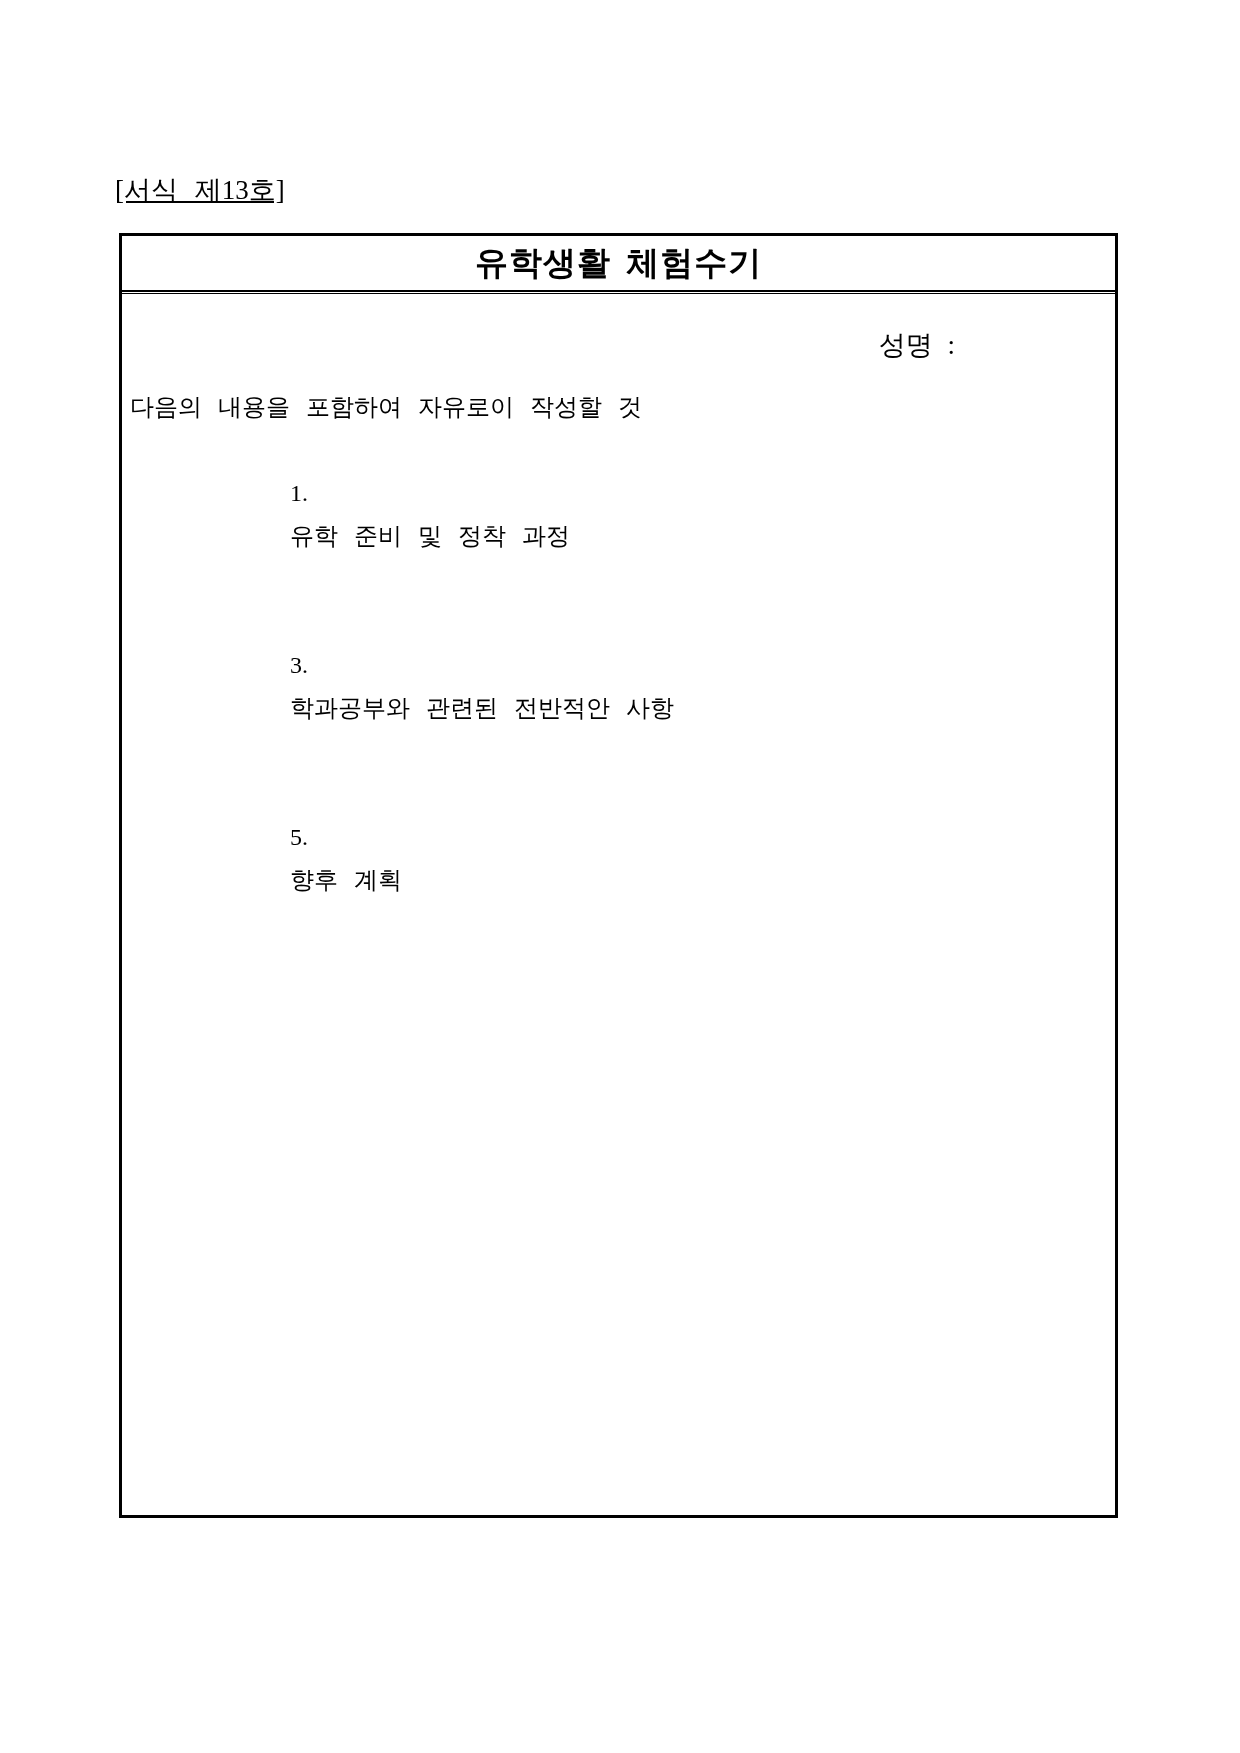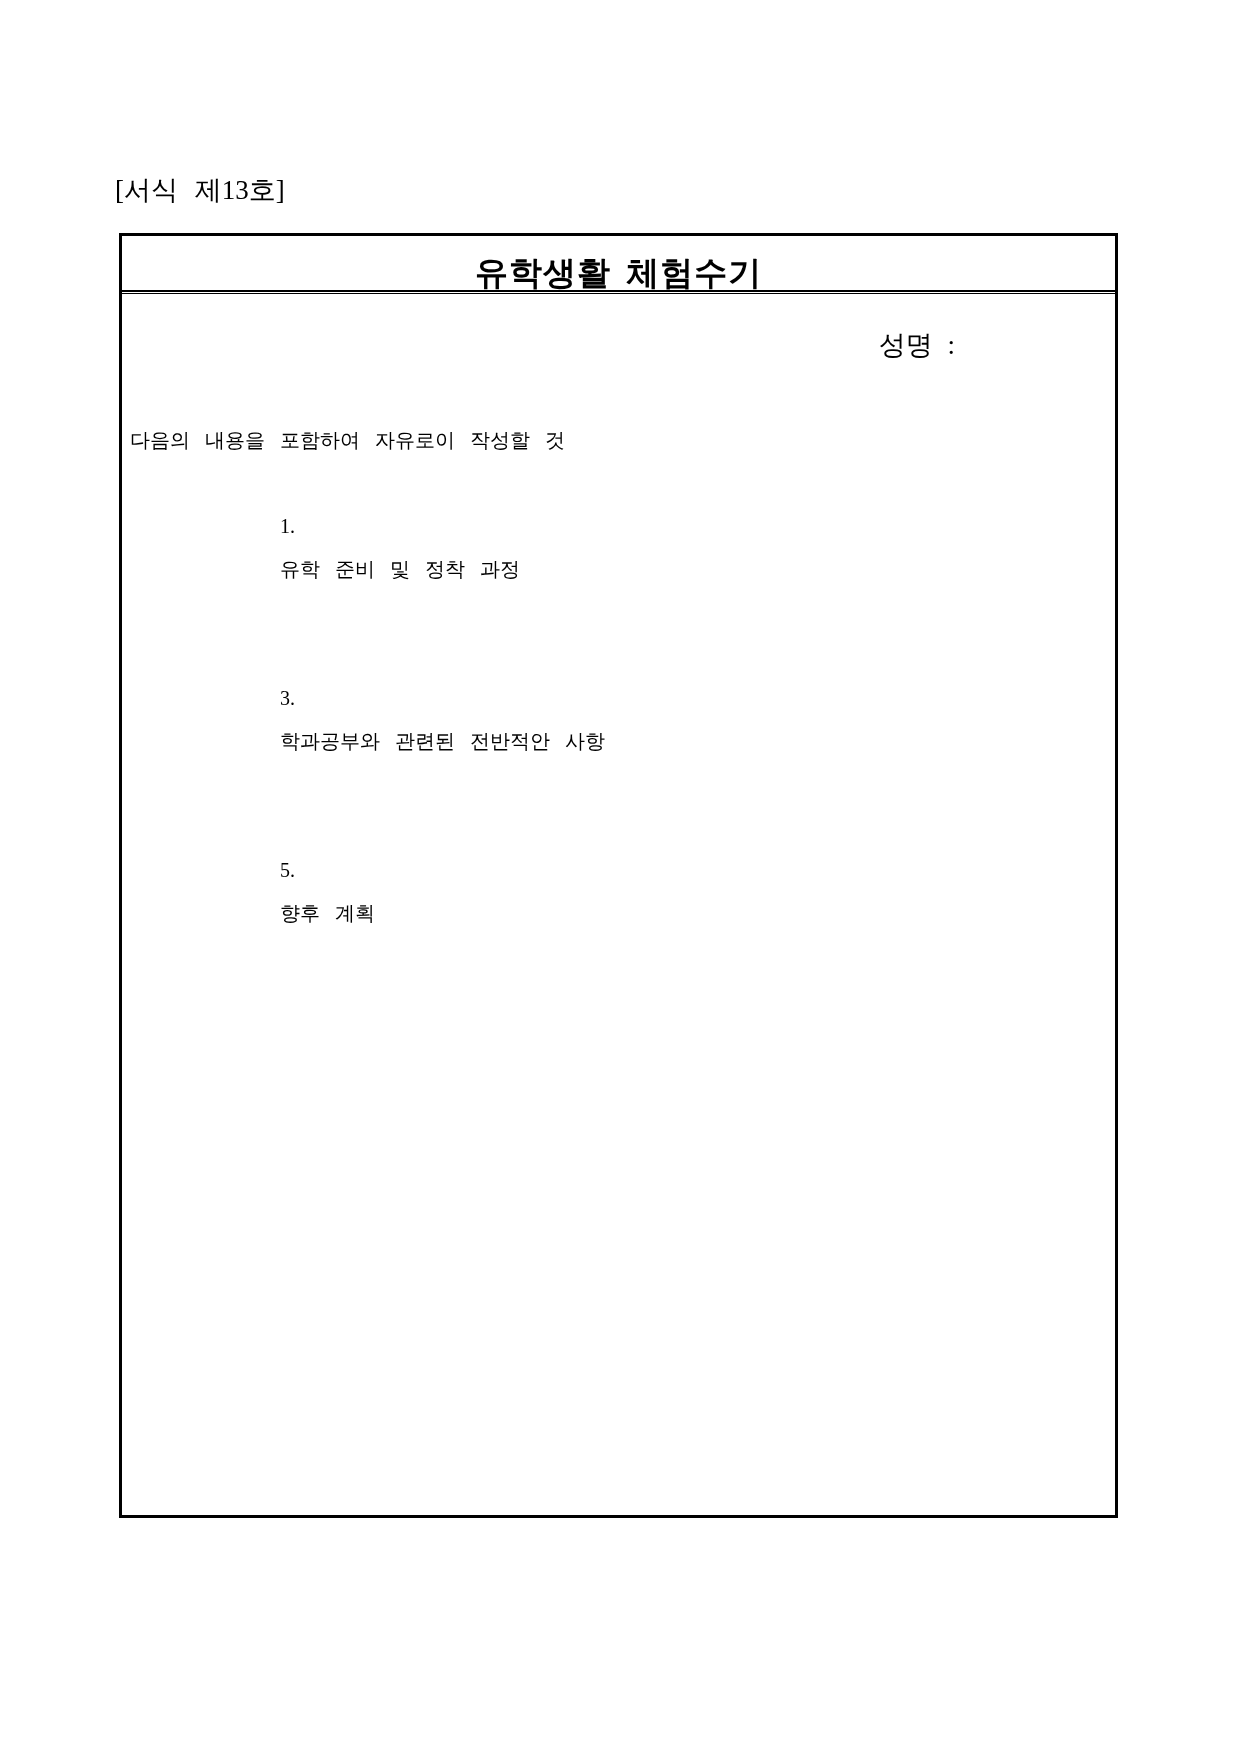--- a/index.html
+++ b/index.html
@@ -13,34 +13,35 @@
     overflow: hidden;
   }
   .form-label {
     position: absolute;
     left: 115px;
     top: 172px;
     font-size: 27px;
     line-height: 36px;
     word-spacing: 10px;
     white-space: pre;
+    text-decoration: underline;
   }
   .form-box {
     position: absolute;
     left: 119px;
     top: 233px;
     width: 999px;
     height: 1285px;
     border: 3px solid #000000;
     background: #ffffff;
   }
   .title-section {
     height: 56px;
     display: flex;
-    align-items: flex-end;
+    align-items: center;
     justify-content: center;
     border-bottom: 2px solid #000000;
   }
   .title {
     font-size: 33px;
     font-weight: bold;
     letter-spacing: 1px;
     word-spacing: 6px;
     line-height: 1;
   }
@@ -59,24 +60,24 @@
     height: 27px;
     word-spacing: 8px;
     white-space: pre;
     text-align: right;
   }
   .name-value {
     display: inline-block;
     min-width: 160px;
   }
   .instructions {
-    margin-top: 60px;
+    margin-top: 27px;
     padding-left: 8px;
     padding-right: 8px;
-    font-size: 20px;
+    font-size: 24px;
     line-height: 43px;
     word-spacing: 10px;
   }
   .line { white-space: pre-wrap; }
   .line .item-number { display: inline; }
   .line .item-text { display: inline; }
   .line.note { padding-left: 20px; }
 </style>
 </head>
 <body>

